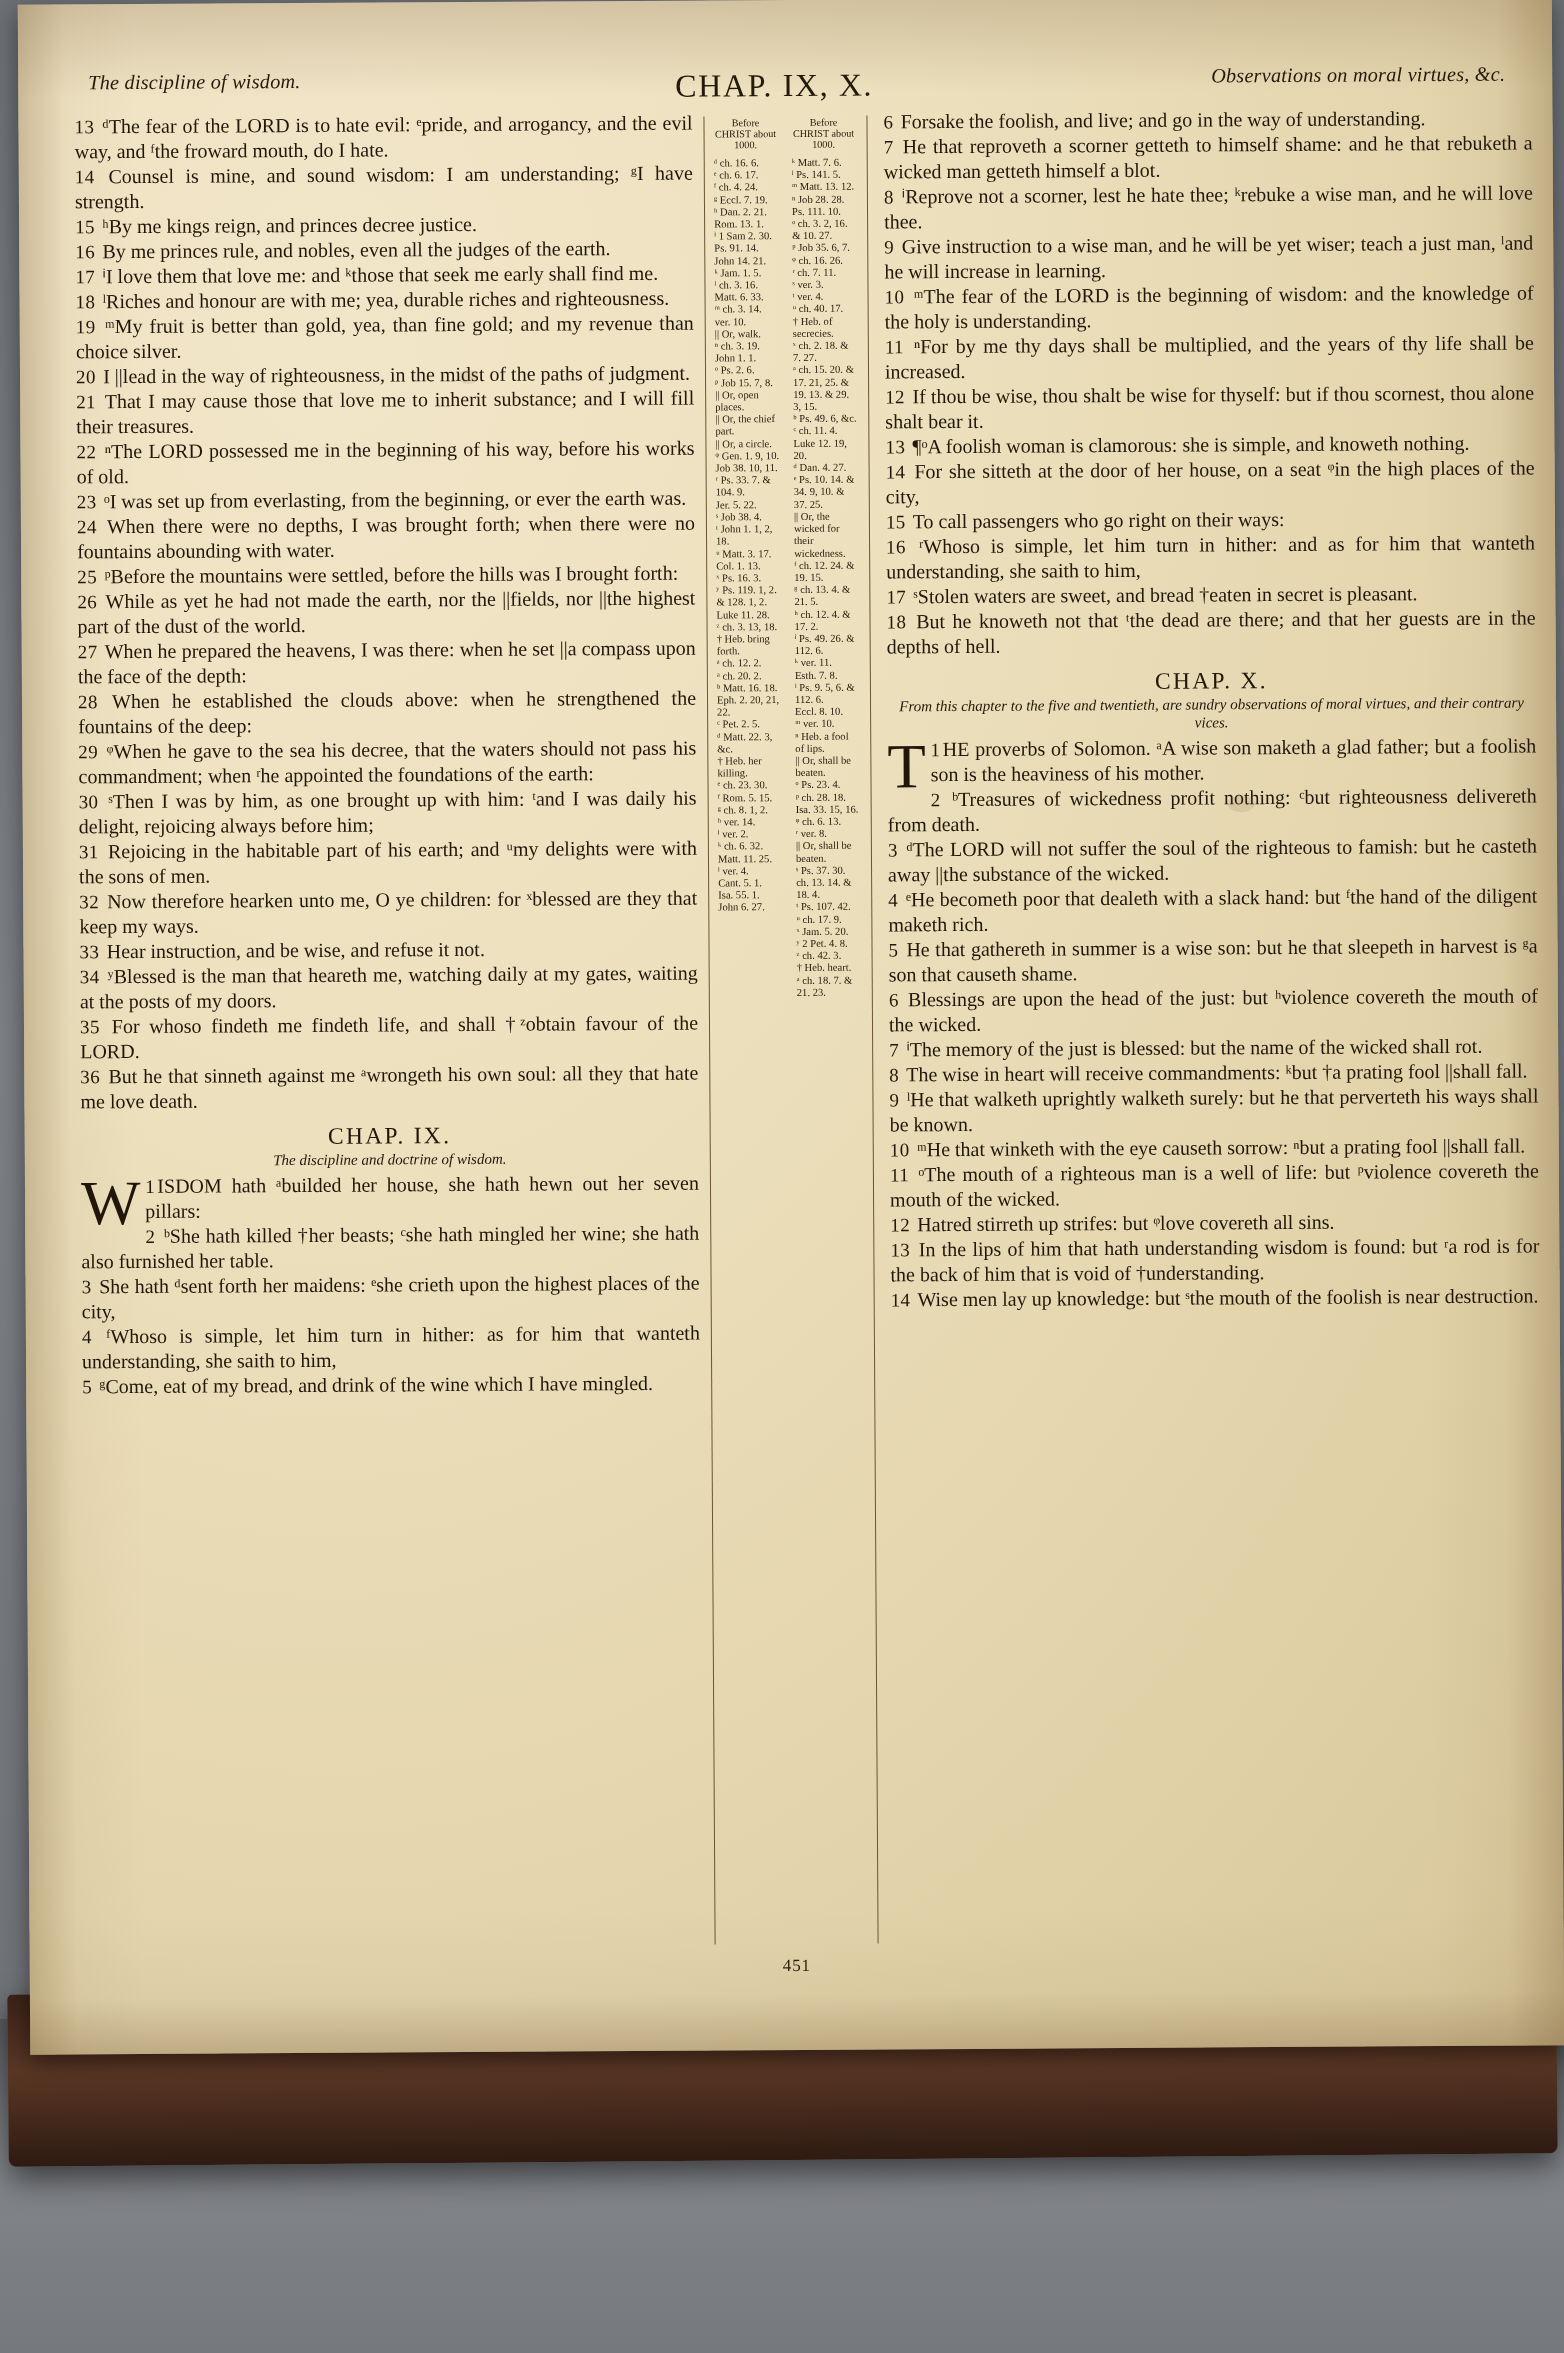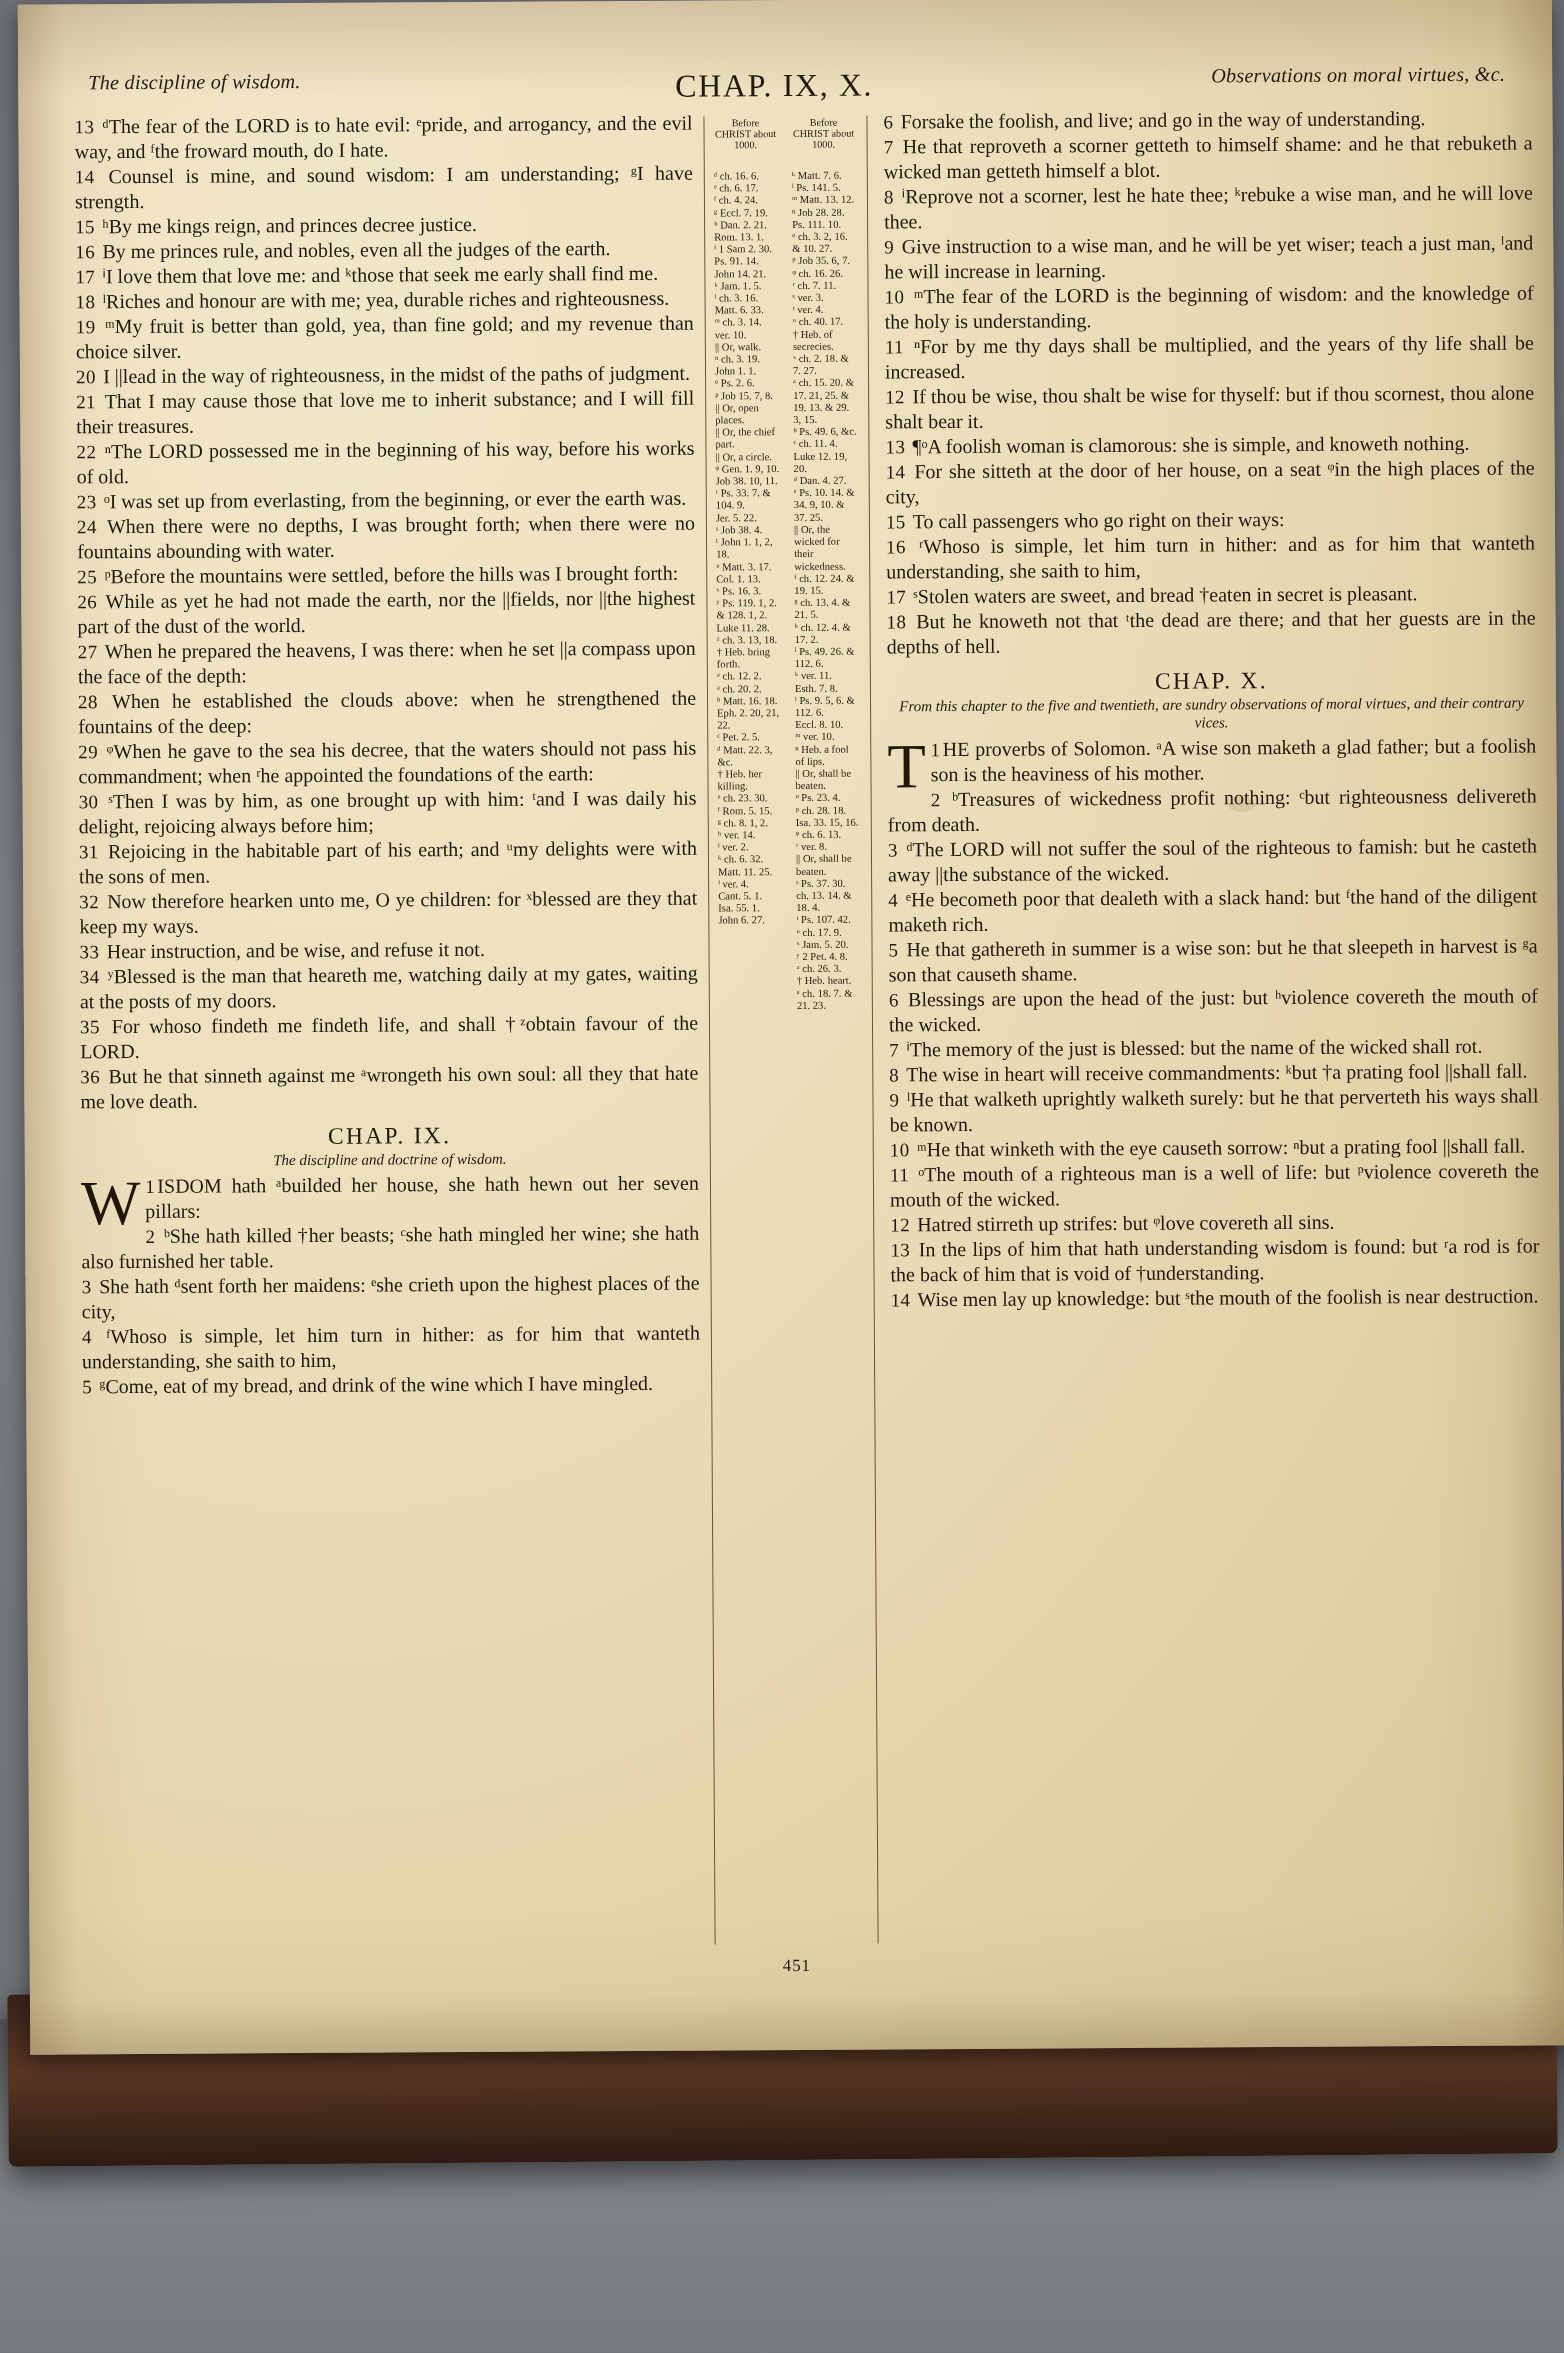--- a/index.html
+++ b/index.html
@@ -97,21 +97,21 @@
     position: absolute;
     top: 117px;
     font-size: 10.6px;
     line-height: 12.2px;
     color: #23190c;
     width: 64px;
   }
   #ref-a { left: 695px; }
   #ref-b { left: 773px; }
   .refcol .rr { margin-bottom: 0px; }
-  .refcol .hd { text-align: center; font-size: 10.2px; line-height: 11px; margin-bottom: 20px; }
+  .refcol .hd { text-align: center; font-size: 10.2px; line-height: 11px; margin-bottom: 7px; }
 
   .rule {
     position: absolute;
     background: #6a5632;
     width: 1px;
   }
   #rule-1 { left: 685px;  top: 116px; height: 1828px; }
   #rule-2 { left: 848px; top: 116px; height: 1828px; }
 
   .chaphead {
@@ -303,21 +303,21 @@
         <div class="rr">Isa. 33. 15, 16.</div>
         <div class="rr">ᵠ ch. 6. 13.</div>
         <div class="rr">ʳ ver. 8.</div>
         <div class="rr">|| Or, shall be beaten.</div>
         <div class="rr">ˢ Ps. 37. 30.</div>
         <div class="rr">ch. 13. 14. &amp; 18. 4.</div>
         <div class="rr">ᵗ Ps. 107. 42.</div>
         <div class="rr">ᵘ ch. 17. 9.</div>
         <div class="rr">ˣ Jam. 5. 20.</div>
         <div class="rr">ʸ 2 Pet. 4. 8.</div>
-        <div class="rr">ᶻ ch. 26. 3.</div>
+        <div class="rr">ᶻ ch. 42. 3.</div>
         <div class="rr">† Heb. heart.</div>
         <div class="rr">ᵃ ch. 18. 7. &amp; 21. 23.</div>
       </div>
   </div>
 
   <div class="col" id="col-right">
     <div id="right-verses">
         <p><span class="vn">6</span> <span>Forsake the foolish, and live; and go in the way of understanding.</span></p>
         <p><span class="vn">7</span> <span>He that reproveth a scorner getteth to himself shame: and he that rebuketh a wicked man getteth himself a blot.</span></p>
         <p><span class="vn">8</span> <span>ⁱReprove not a scorner, lest he hate thee; ᵏrebuke a wise man, and he will love thee.</span></p>

